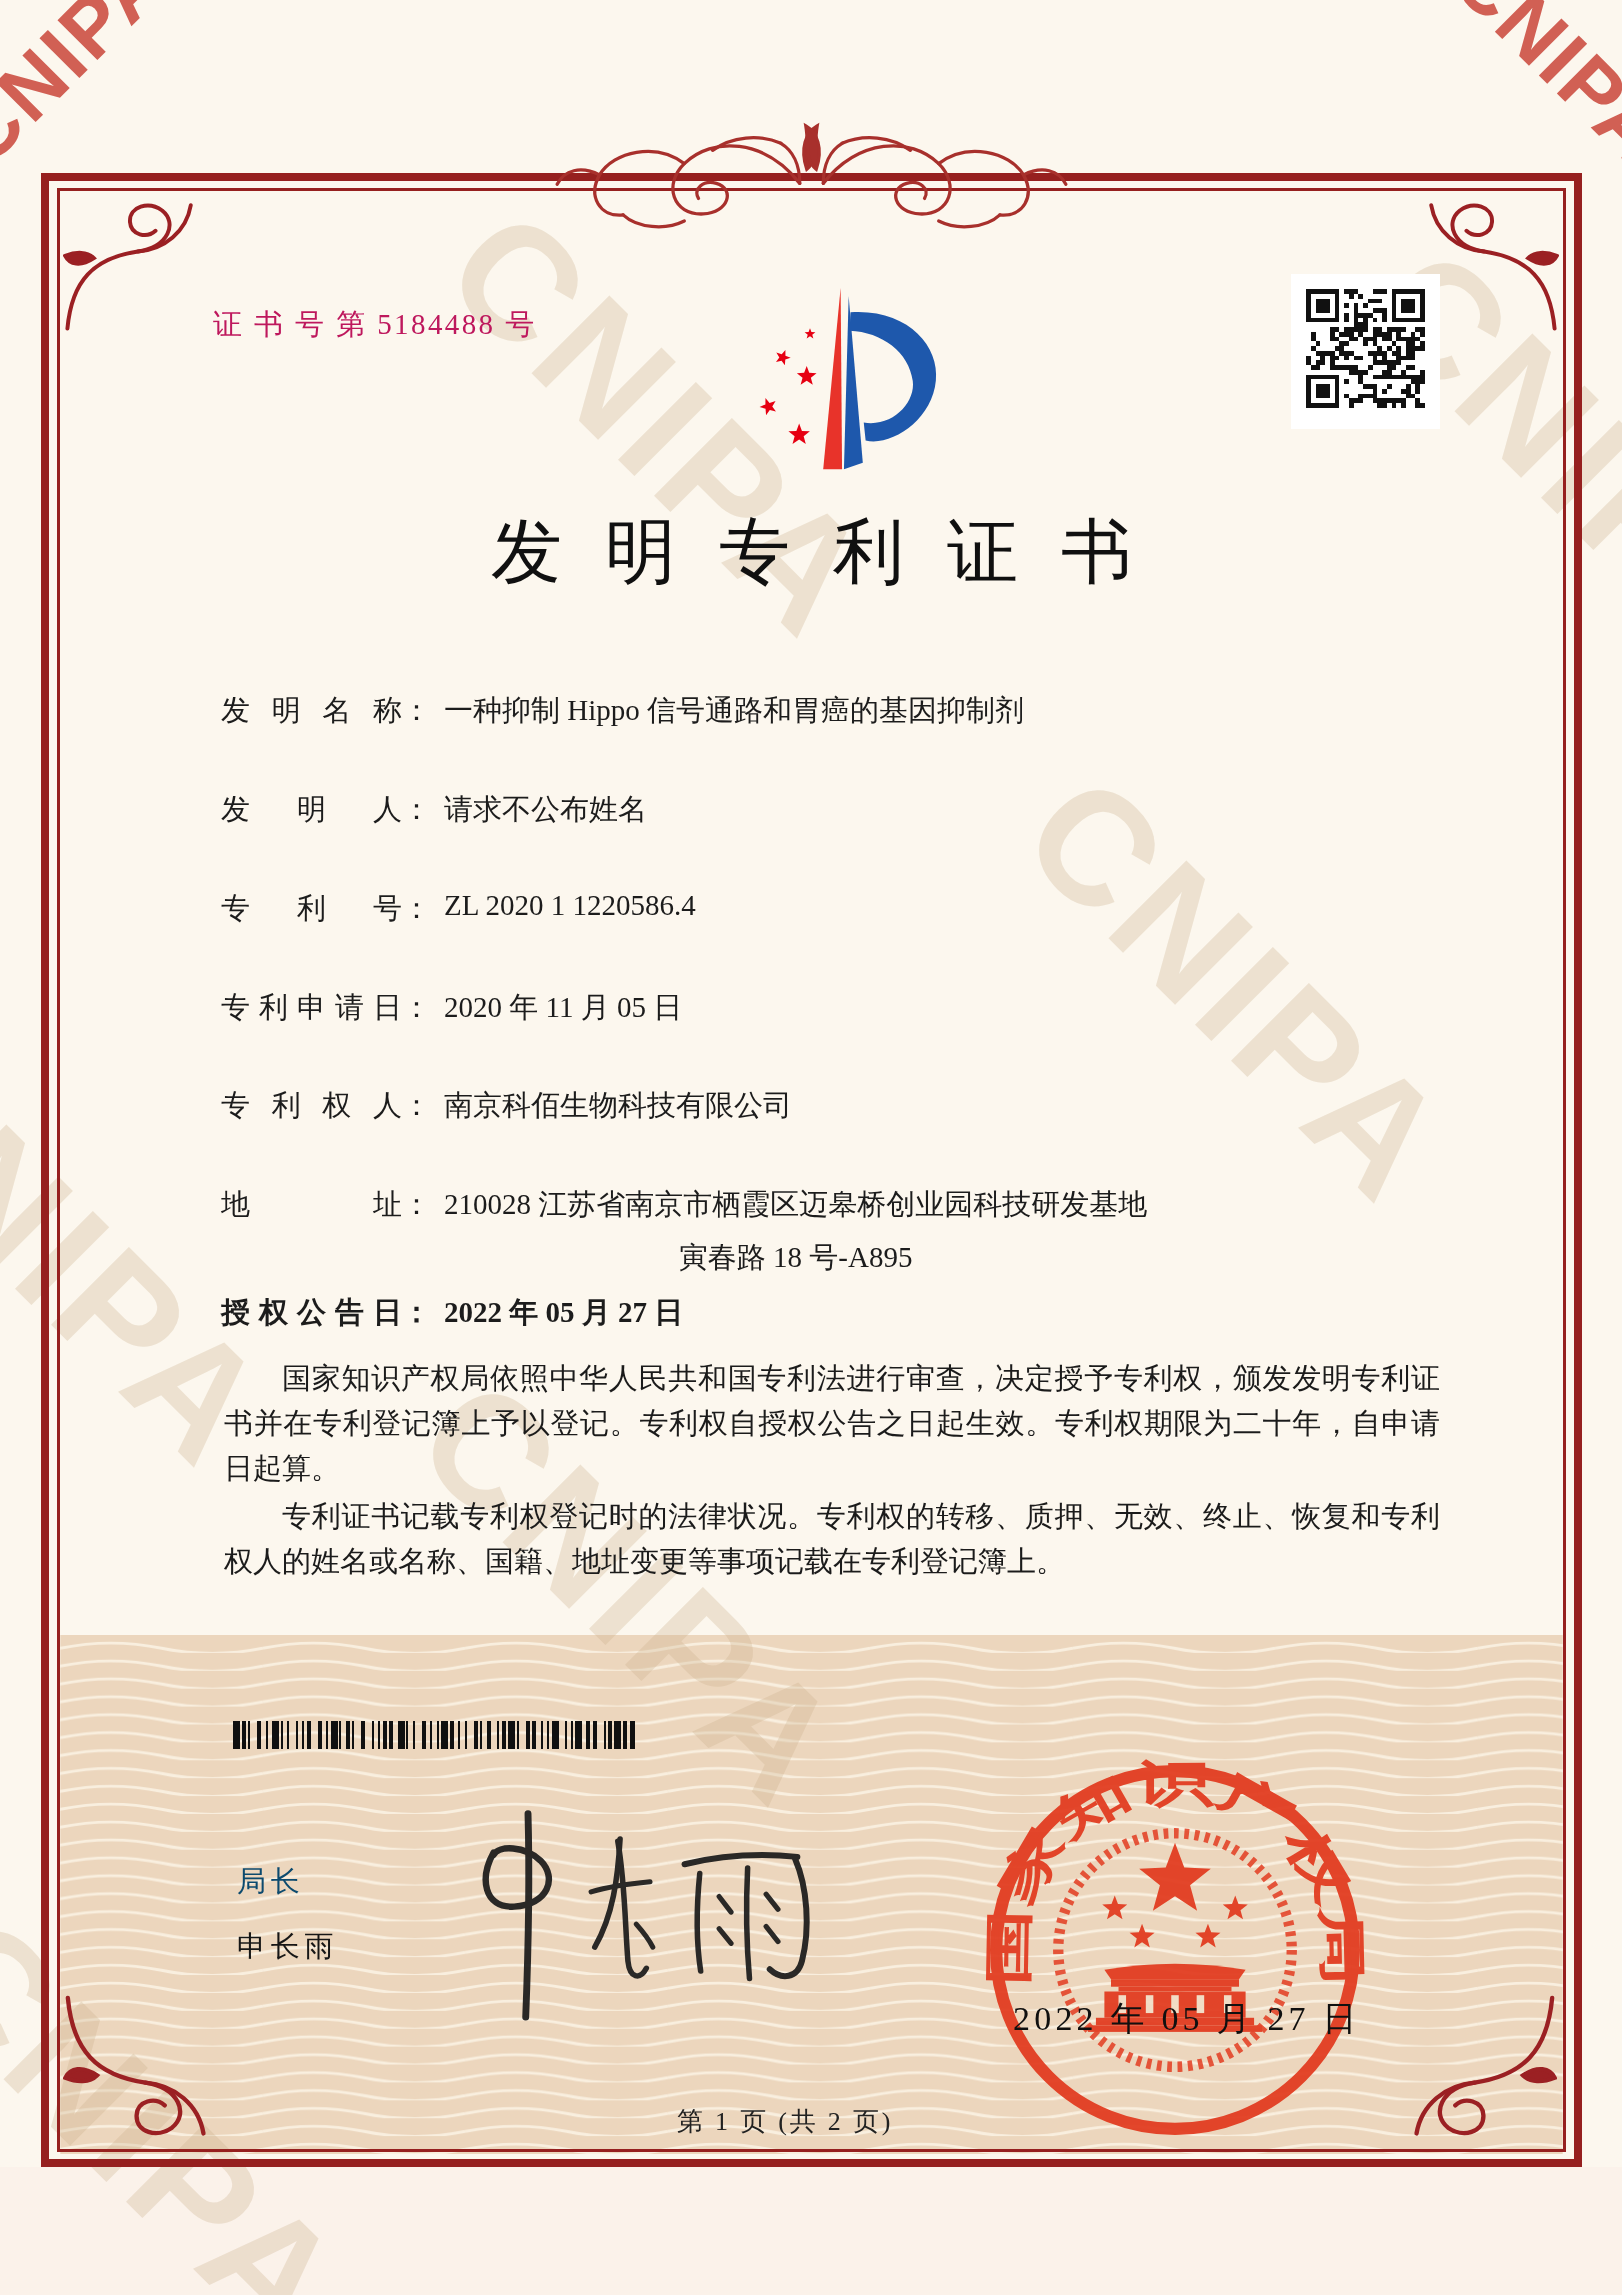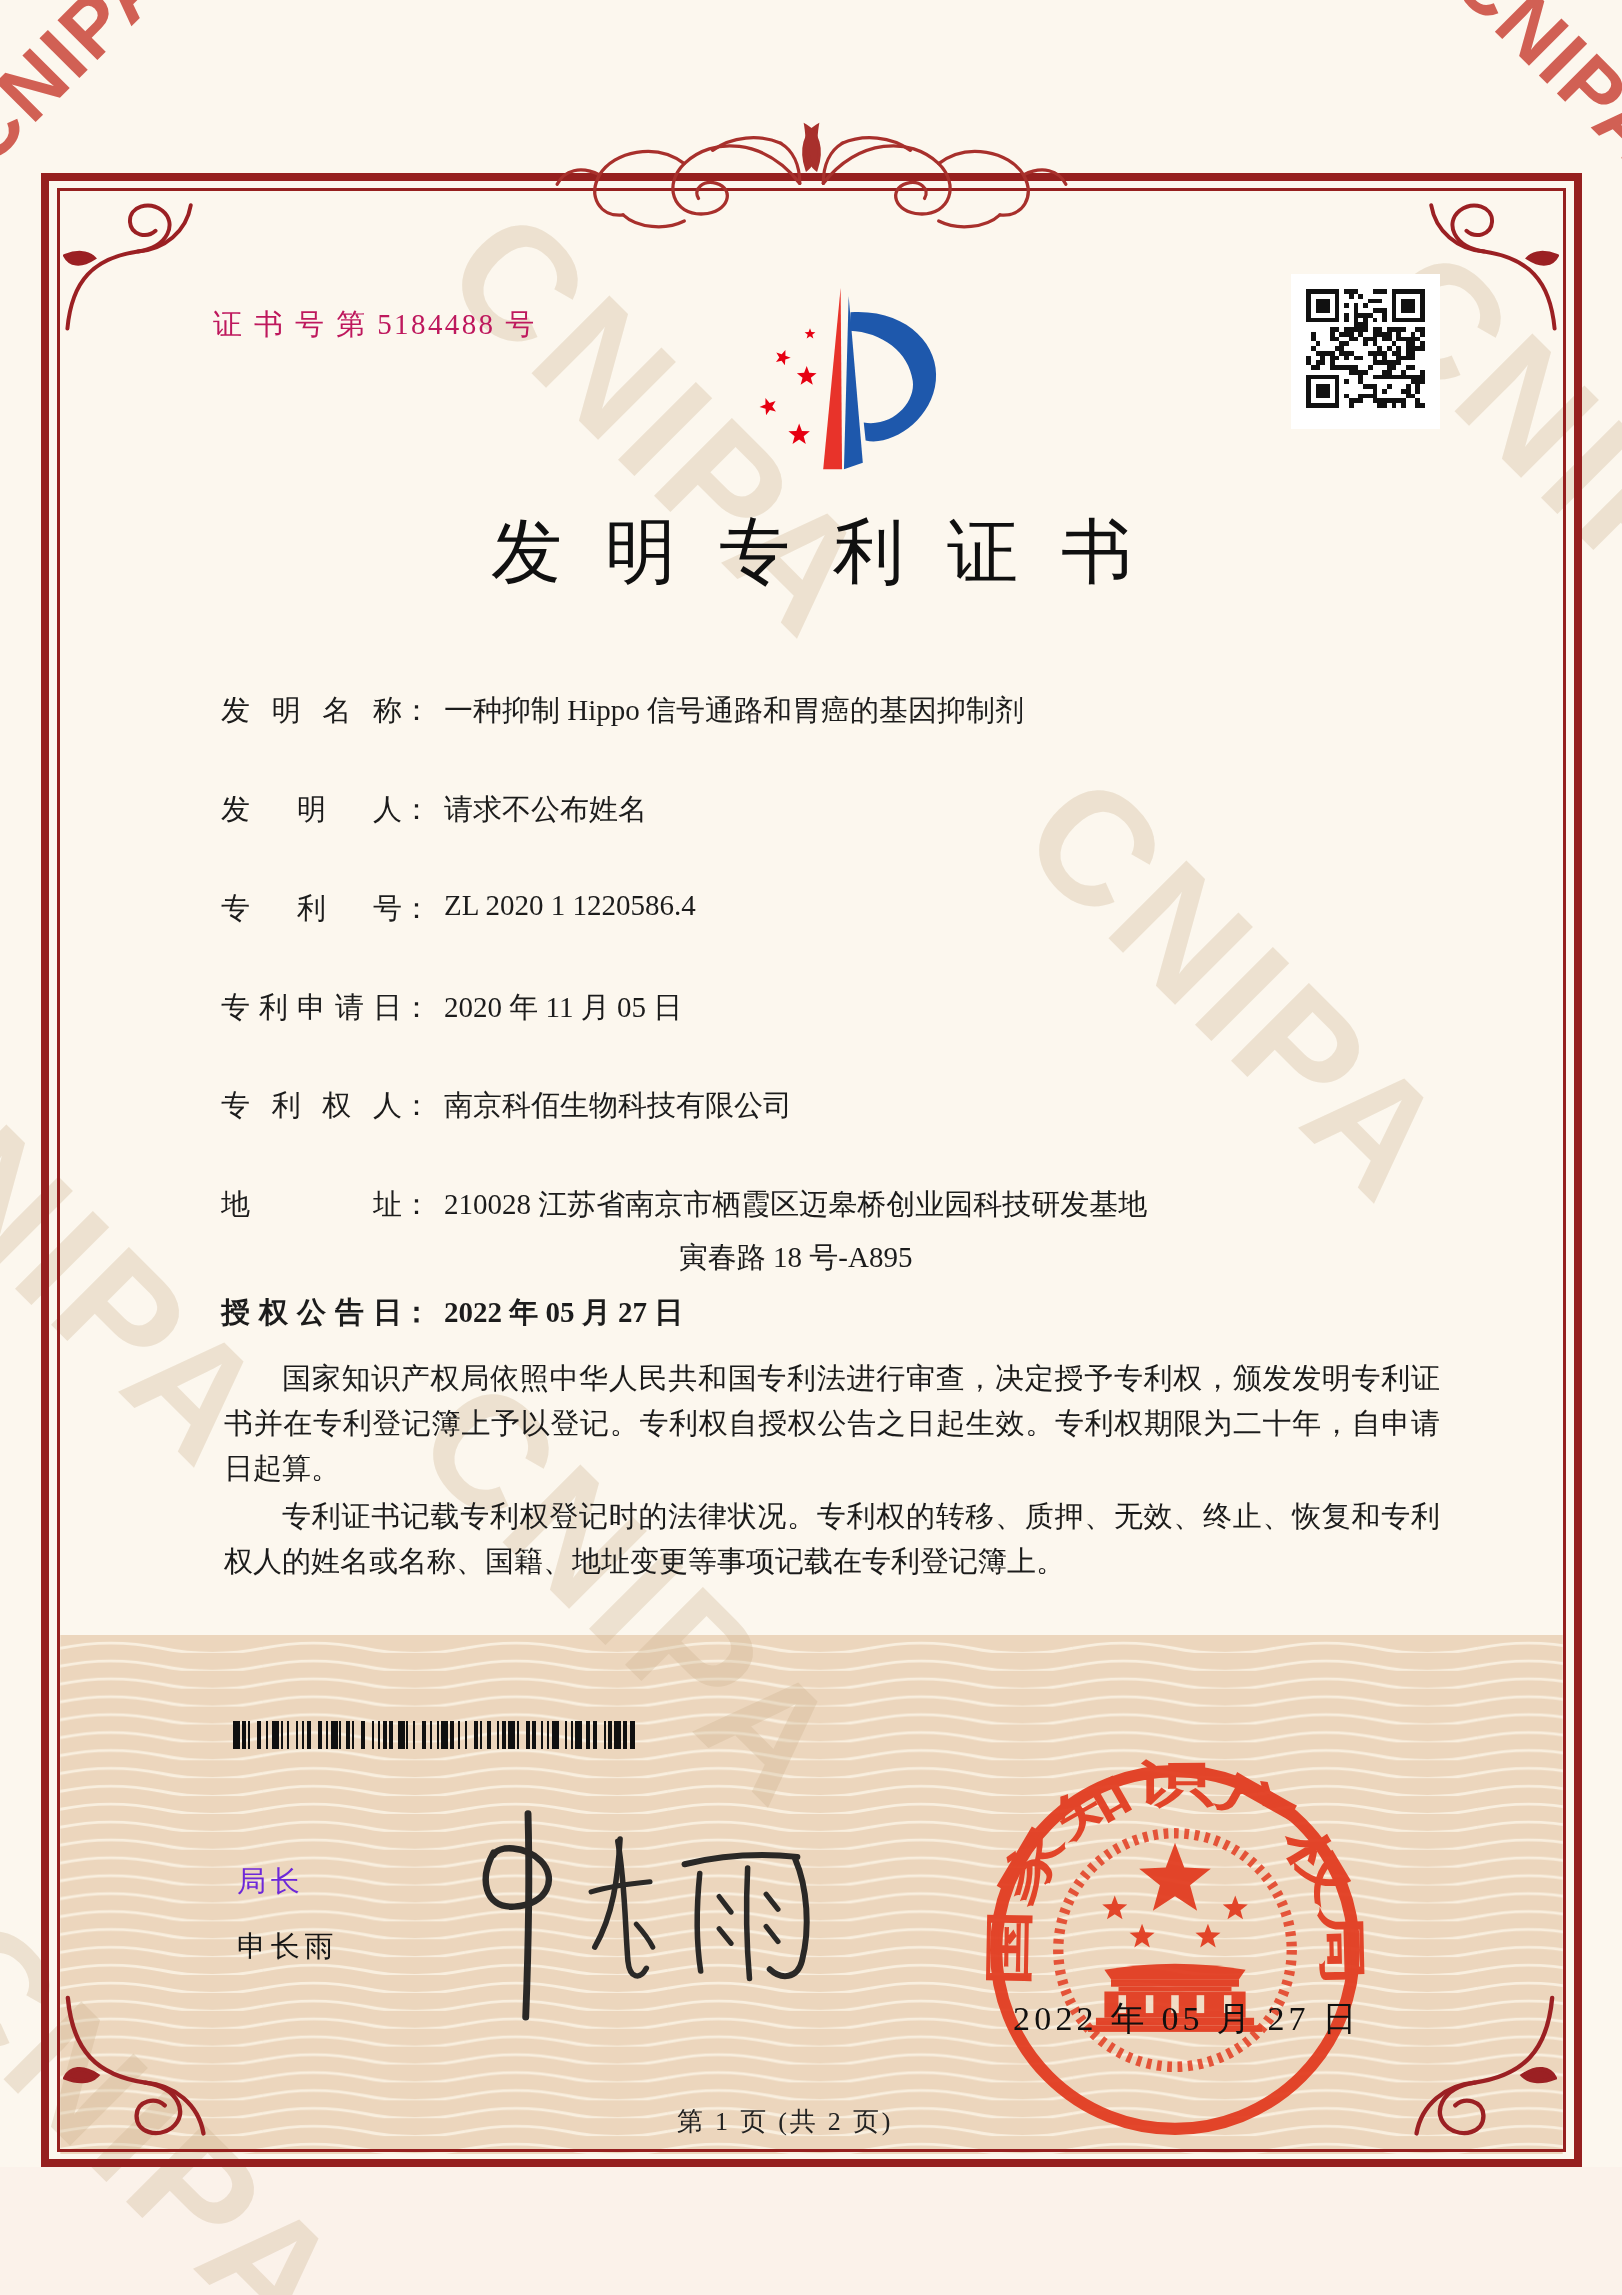--- a/index.html
+++ b/index.html
@@ -39,21 +39,21 @@
   .addr2{margin-top:9.4px;line-height:46px;}
   .grant2{position:absolute;left:618px;top:0;}
 
   .paras{position:absolute;left:224px;top:1356px;width:1216px;font-size:29px;line-height:45px;
          text-align:justify;color:#1b1b1b;z-index:5;}
   .paras p{margin:0 0 2.8px 0;text-indent:58px;}
 
   .barcode{position:absolute;left:233px;top:1721px;width:415px;height:28px;z-index:5;}
   .barcode div{position:absolute;top:0;bottom:0;background:#101010;}
 
-  .sgtitle{position:absolute;left:237px;top:1862px;font-size:29px;color:#6d28d9;z-index:5;letter-spacing:4.7px;}
+  .sgtitle{position:absolute;left:237px;top:1862px;font-size:29px;color:#0c4a6e;z-index:5;letter-spacing:4.7px;}
   .sgname{position:absolute;left:237px;top:1927px;font-size:29px;color:#161616;z-index:5;letter-spacing:4.7px;}
   .sig{position:absolute;left:415px;top:1809px;z-index:5;}
 
   .seal{position:absolute;left:982px;top:1757px;z-index:5;opacity:.93;}
   .sealdate{position:absolute;left:1013px;top:1996px;font-size:34px;letter-spacing:4.2px;color:#101010;z-index:6;}
 
   .pagefoot{position:absolute;left:677px;top:2104px;font-size:26px;letter-spacing:2.8px;color:#222;z-index:5;}
   .contbox{position:absolute;left:634px;top:2184px;width:306px;height:62px;background:#ffffff;z-index:5;
            display:flex;align-items:center;justify-content:center;}
   .contbox span{font-size:27px;letter-spacing:1.9px;color:#1d1d1d;}

